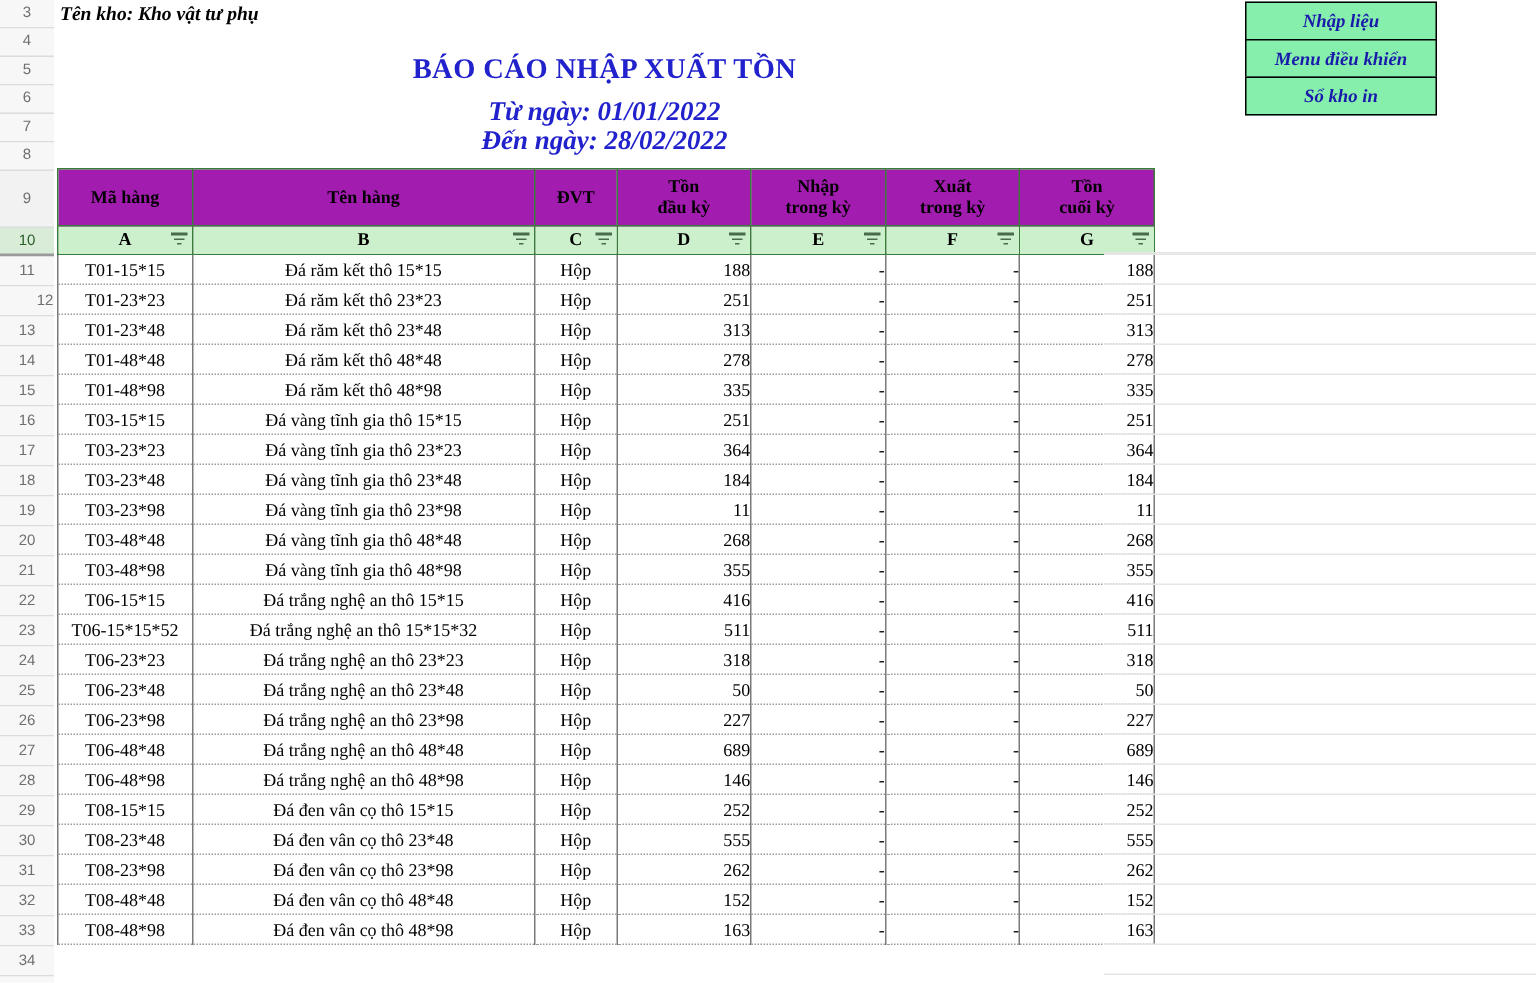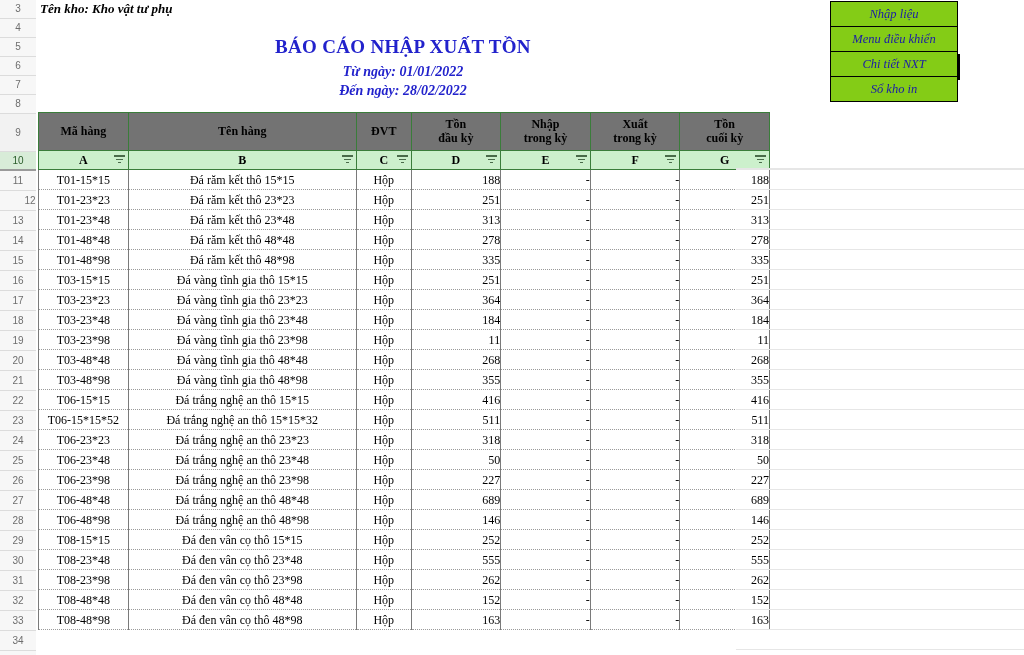--- a/index.html
+++ b/index.html
@@ -75,21 +75,21 @@
     font-weight: bold;
     color: #2222cc;
     letter-spacing: 0.3px;
     white-space: nowrap;
   }
   .report-sub {
     position: absolute;
     left: 0;
     width: 734px;
     text-align: center;
-    font-size: 14px;
+    font-size: 18px;
     font-weight: bold;
     font-style: italic;
     color: #2222cc;
     white-space: nowrap;
   }
   .report-sub.s1 { top: 64px; }
   .report-sub.s2 { top: 83px; }
 
   
   #btnpanel {
@@ -98,26 +98,26 @@
     top: 2px;
     width: 128px;
     z-index: 6;
   }
   .xbtn {
     position: relative;
     display: block;
     width: 128px;
     height: 26px;
     line-height: 24px;
-    background: #84cc16;
+    background: #86efac;
     border: 1px solid #000000;
     border-top-width: 1px;
     color: #1a1aaa;
     font-size: 12.5px;
-    font-weight: normal;
+    font-weight: bold;
     font-style: italic;
     text-align: center;
     white-space: nowrap;
     margin-top: -1px;
     cursor: default;
   }
   .xbtn.shadow::after {
     content: "";
     position: absolute;
     right: -3px; top: 2px;
@@ -171,21 +171,21 @@
 
   #tbl th, #tbl td {
     padding: 0;
     font-size: 12px;
     color: #000000;
   }
 
   
   tr.hrow th {
     height: 38px;
-    background: #737373;
+    background: #a21caf;
     color: #2222cc;
     font-weight: bold;
     font-size: 12.5px;
     text-align: center;
     vertical-align: middle;
     border: 1px solid #3a7d3a;
     line-height: 1.15;
   }
   
   tr.frow td {
@@ -681,21 +681,20 @@
             <td class="cg">163</td>
           </tr>
         </tbody>
     </table>
 
   </div>
 
   <div id="btnpanel">
       <div class="xbtn"><span>Nhập liệu</span></div>
       <div class="xbtn"><span>Menu điều khiển</span></div>
-      <div class="xbtn shadow"><span>Chi tiết NXT</span></div>
       <div class="xbtn"><span>Sổ kho in</span></div>
     </div>
 
 
 <div class="sheetline" style="top: 169px;"></div>
     <div class="sheetline" style="top: 189px;"></div>
     <div class="sheetline" style="top: 209px;"></div>
     <div class="sheetline" style="top: 229px;"></div>
     <div class="sheetline" style="top: 249px;"></div>
     <div class="sheetline" style="top: 269px;"></div>

